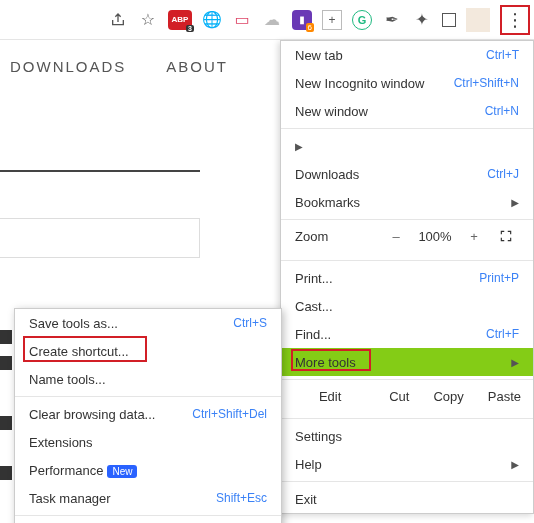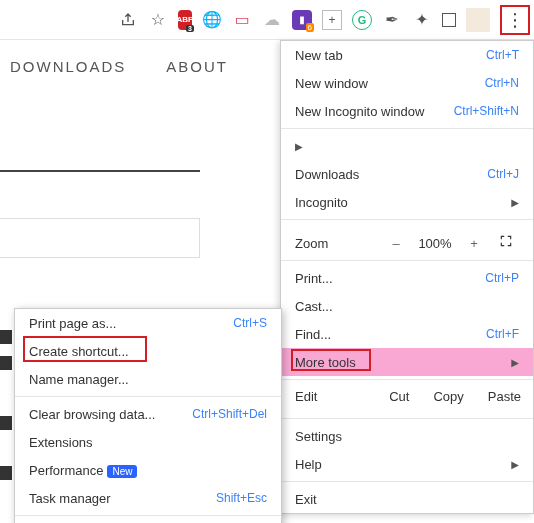--- a/index.html
+++ b/index.html
@@ -1,45 +1,45 @@
 <!DOCTYPE html>
 <html><head>
 <meta charset="utf-8">
 <style>
 * { margin:0; padding:0; box-sizing:border-box; }
 body { font-family:"Segoe UI",Arial,sans-serif; font-size:13px; background:#fff; width:534px; height:523px; overflow:hidden; position:relative; color:#333; }
 
 .topbar { height:40px; display:flex; align-items:center; justify-content:flex-end; padding:0 4px; gap:10px; border-bottom:1px solid #e5e5e5; }
 .tb-icon { width:20px; height:20px; display:flex; align-items:center; justify-content:center; font-size:16px; color:#555; }
-.tb-red { background:#d21f26; color:#fff; font-weight:bold; font-size:8px; border-radius:4px; position:relative; width:14px; height:20px; }
+.tb-red { background:#d21f26; color:#fff; font-weight:bold; font-size:8px; border-radius:4px; position:relative; width:24px; height:20px; }
 .tb-red .badge { position:absolute; bottom:-2px; right:-2px; background:#333; color:#fff; font-size:7px; padding:0 2px; border-radius:2px; }
 .tb-purple { background:#6a39b5; color:#fff; border-radius:4px; font-size:10px; position:relative; width:20px; height:20px; }
 .tb-g { color:#1eb980; border:1px solid #1eb980; border-radius:50%; font-size:11px; font-weight:bold; }
 .tb-orange-dot { background:#f80; color:#fff; font-size:8px; border-radius:2px; position:absolute; bottom:-2px; right:-2px; padding:0 2px; }
 .tb-kebab { width:30px; height:30px; display:flex; align-items:center; justify-content:center; border:2px solid #d21f26; }
 .tb-kebab span { font-size:18px; color:#333; line-height:1; }
 .tb-sq { width:24px; height:24px; background:#f3e9dd; }
 
 .page-nav { display:flex; gap:40px; padding:18px 10px; font-size:15px; letter-spacing:2px; color:#555; font-weight:300; }
 
 .main-menu { position:absolute; top:40px; right:0; width:254px; background:#fff; border:1px solid #ccc; box-shadow:-2px 2px 6px rgba(0,0,0,.15); }
 .m-item { display:flex; align-items:center; padding:6px 14px; height:28px; }
 .m-label { flex:1; }
 .m-shortcut { color:#3b82f6; font-size:12px; }
 .m-arrow { color:#555; font-size:10px; }
 .m-sep { height:1px; background:#e5e5e5; margin:3px 0; }
-.m-zoom { display:flex; align-items:flex-end; padding:6px 14px; height:34px; gap:6px; }
+.m-zoom { display:flex; align-items:flex-start; padding:6px 14px; height:34px; gap:6px; }
 .m-zoom .lbl { flex:1; }
 .m-zoom .btn { width:26px; text-align:center; color:#666; cursor:pointer; }
 .m-zoom .val { width:40px; text-align:center; }
 .m-zoom .full svg{ width:14px; height:14px; }
-.m-highlight { background:#f9a8d4; }
+.m-highlight { background:#84cc16; }
 .m-edit { display:flex; padding:6px 0; height:32px; }
 .m-edit div:first-child { padding-left:14px; flex:1; }
-.m-edit div { flex:0 0 auto; padding:0 12px; text-align:left; }
+.m-edit div { flex:0 0 auto; padding:0 12px; text-align:center; }
 .red-box { position:absolute; border:2px solid #d21f26; pointer-events:none; }
 
 .sub-menu { position:absolute; top:308px; left:14px; width:268px; background:#fff; border:1px solid #ccc; box-shadow:2px 2px 8px rgba(0,0,0,.25); z-index:5; }
 .new-badge { background:#2962ff; color:#fff; font-size:10px; padding:1px 5px; border-radius:3px; margin-left:4px;margin-top:20px; }
 
 .bg-hr { position:absolute; left:0; top:170px; width:200px; height:2px; background:#444; }
 .bg-input { position:absolute; left:-40px; top:218px; width:240px; height:40px; border:1px solid #ddd; padding:10px 12px; color:#aaa; font-size:14px; }
 .bg-strip { position:absolute; left:0; width:12px; background:#333; }
 </style>
 </head>
@@ -78,53 +78,53 @@
 <div class="bg-strip" style="top:356px;height:14px"></div>
 <div class="bg-strip" style="top:416px;height:14px"></div>
 <div class="bg-strip" style="top:466px;height:14px"></div>
 
 <div class="main-menu">
   <div class="m-item">
       <span class="m-label">New tab</span>
       <span class="m-shortcut">Ctrl+T</span>
     </div>
   <div class="m-item">
+      <span class="m-label">New Incognito window</span>
+      <span class="m-shortcut">Ctrl+Shift+N</span>
+    </div>
+  <div class="m-item">
       <span class="m-label">New window</span>
       <span class="m-shortcut">Ctrl+N</span>
-    </div>
-  <div class="m-item">
-      <span class="m-label">New Incognito window</span>
-      <span class="m-shortcut">Ctrl+Shift+N</span>
     </div>
   <div class="m-sep"></div>
   <div class="m-item">
       <span class="m-arrow">▶</span>
     </div>
   <div class="m-item">
       <span class="m-label">Downloads</span>
       <span class="m-shortcut">Ctrl+J</span>
     </div>
   <div class="m-item">
-      <span class="m-label">Incognito</span>
+      <span class="m-label">Bookmarks</span>
       <span class="m-arrow">▶</span>
     </div>
   <div class="m-sep"></div>
   <div class="m-zoom">
     <span class="lbl">Zoom</span>
     <span class="btn">–</span>
     <span class="val">100%</span>
     <span class="btn">+</span>
     <span class="btn full"><svg viewBox="0 0 24 24" fill="none" stroke="#333" stroke-width="2">
           <path d="M4 9V4h5M20 9V4h-5M4 15v5h5M20 15v5h-5"></path>
         </svg></span>
   </div>
   <div class="m-sep"></div>
   <div class="m-item">
       <span class="m-label">Print...</span>
-      <span class="m-shortcut">Ctrl+P</span>
+      <span class="m-shortcut">Print+P</span>
     </div>
   <div class="m-item">
       <span class="m-label">Cast...</span>
     </div>
   <div class="m-item">
       <span class="m-label">Find...</span>
       <span class="m-shortcut">Ctrl+F</span>
     </div>
   <div class="m-item m-highlight" style="position:relative">
       <span class="m-label">More tools</span>
@@ -147,29 +147,29 @@
       <span class="m-arrow">▶</span>
     </div>
   <div class="m-sep"></div>
   <div class="m-item">
       <span class="m-label">Exit</span>
     </div>
 </div>
 
 <div class="sub-menu">
   <div class="m-item">
-      <span class="m-label">Print page as...</span>
+      <span class="m-label">Save tools as...</span>
       <span class="m-shortcut">Ctrl+S</span>
     </div>
   <div class="m-item" style="position:relative">
       <span class="m-label">Create shortcut...</span>
     <div class="red-box" style="left:8px;top:-1px;width:124px;height:26px"></div>
   </div>
   <div class="m-item">
-      <span class="m-label">Name manager...</span>
+      <span class="m-label">Name tools...</span>
     </div>
   <div class="m-sep"></div>
   <div class="m-item">
       <span class="m-label">Clear browsing data...</span>
       <span class="m-shortcut">Ctrl+Shift+Del</span>
     </div>
   <div class="m-item">
       <span class="m-label">Extensions</span>
     </div>
   <div class="m-item">

